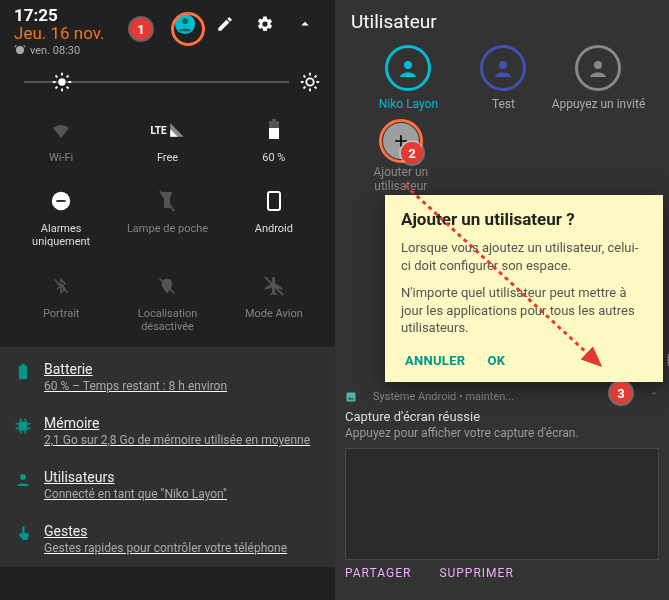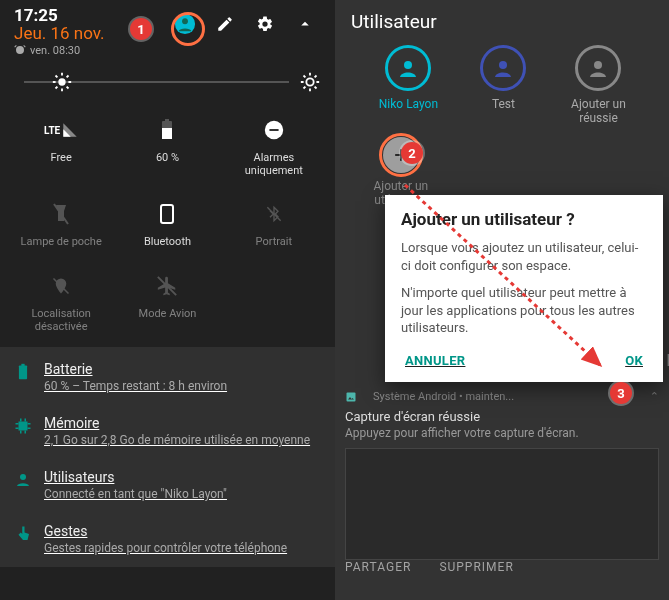--- a/index.html
+++ b/index.html
@@ -45,34 +45,34 @@
   .uring.active{border-color:#00bcd4;}
   .uring.test{border-color:#3f51b5;}
   .uring.guest{border-color:#888;}
   .uname{font-size:12px;margin-top:6px;}
   .uname.active{color:#00bcd4;}
   .uname.dim{color:#aaa;}
   .addrow{padding:0 16px 8px;display:flex;align-items:flex-start;}
   .addbtn{width:36px;height:36px;border-radius:50%;background:#9e9e9e;display:flex;align-items:center;justify-content:center;font-size:24px;color:#000;cursor:pointer;position:relative;}
   .addlbl{font-size:12px;color:#888;margin-top:6px;}
   
-  .dialog{position:absolute;left:50px;top:195px;right:6px;background:#ffffff;color:#222;padding:14px 16px 6px;z-index:30;box-shadow:0 6px 20px rgba(0,0,0,.5);}
+  .dialog{position:absolute;left:50px;top:195px;right:6px;background:#fef9c3;color:#222;padding:14px 16px 6px;z-index:30;box-shadow:0 6px 20px rgba(0,0,0,.5);}
   .dtitle{font-size:17px;font-weight:700;margin-bottom:10px;}
   .dbody{font-size:13px;line-height:1.35;color:#555;}
   .dbody p{margin:0 0 10px;}
-  .dbtns{display:flex;justify-content:space-between;gap:22px;padding:6px 4px 8px;text-decoration:underline;}
+  .dbtns{display:flex;justify-content:flex-start;gap:22px;padding:6px 4px 8px;}
   .dbtn{color:#009688;font-weight:700;font-size:13px;cursor:pointer;letter-spacing:.3px;}
   .okghost{position:absolute;right:-8px;top:350px;font-size:17px;color:#888;z-index:10;}
   
   .notif{position:absolute;left:10px;right:10px;top:390px;color:#bbb;}
   .nhead{font-size:11px;color:#888;display:flex;align-items:center;gap:16px;}
   .ntitle{font-size:13px;color:#ddd;margin-top:6px;}
   .nsub{font-size:12px;color:#999;margin-top:2px;}
   .nbox{margin-top:8px;height:110px;background:#2a2a2a;border:1px solid #444;}
-  .nactions{display:flex;gap:28px;font-size:12px;color:#a3a3a3;letter-spacing:1px;}
+  .nactions{display:flex;gap:28px;font-size:12px;color:#f0abfc;letter-spacing:1px;margin-top:6px;}
   
   .arrowSvg{position:absolute;left:65px;top:165px;z-index:45;pointer-events:none;}
 </style>
 </head>
 <body>
 
 <div class="wrap">
 
   <div class="pane paneA">
 
@@ -128,20 +128,28 @@
       </div>
       <svg class="gearIcon" viewBox="0 0 24 24">
           <circle cx="12" cy="12" r="4" fill="none" stroke="#fff" stroke-width="2"></circle>
           <g stroke="#fff" stroke-width="2">
             <path d="M12 2v3M12 19v3M2 12h3M19 12h3M4.9 4.9l2.1 2.1M17 17l2.1 2.1M4.9 19.1L7 17M17 7l2.1-2.1"></path>
           </g>
         </svg>
     </div>
 
     <div class="qs">
+      <div class="tile muted">
+          <div class="ico">
+            <svg width="24" height="24" viewBox="0 0 24 24" fill="#888">
+              <path d="M12 20l-8-10c5-4 11-4 16 0l-8 10z"></path>
+            </svg>
+          </div>
+          <div class="lbl">Wi-Fi</div>
+        </div>
       <div class="tile">
           <div class="ico">
             <span style="font-size:10px;font-weight:700;color:#fff;">LTE</span>
             <svg width="16" height="16" viewBox="0 0 24 24" fill="#888" style="margin-left:2px;">
               <path d="M2 22h20L2 2z"></path>
               <path d="M2 22h11L2 11z" fill="#fff"></path>
             </svg>
           </div>
           <div class="lbl">Free</div>
         </div>
@@ -172,21 +180,21 @@
             </svg>
           </div>
           <div class="lbl">Lampe de poche</div>
         </div>
       <div class="tile">
           <div class="ico">
             <svg width="16" height="22" viewBox="0 0 16 22" fill="none" stroke="#fff" stroke-width="2">
               <rect x="2" y="2" width="12" height="18" rx="2"></rect>
             </svg>
           </div>
-          <div class="lbl">Bluetooth</div>
+          <div class="lbl">Android</div>
         </div>
       <div class="tile muted">
           <div class="ico">
             <svg width="16" height="22" viewBox="0 0 24 24" fill="#888">
               <path d="M12 2l6 6-4 4 4 4-6 6V2zM6 7l5 5-5 5" stroke="#888" stroke-width="2" fill="none"></path>
               <path d="M2 2l20 20" stroke="#888" stroke-width="2"></path>
             </svg>
           </div>
           <div class="lbl">Portrait</div>
         </div>
@@ -277,21 +285,21 @@
           </div>
         <div class="uname dim">Test</div>
       </div>
       <div class="ucell">
         <div class="uring guest">
             <svg width="24" height="24" viewBox="0 0 24 24" fill="#888">
               <circle cx="12" cy="9" r="4"></circle>
               <path d="M4 21c1-6 15-6 16 0z"></path>
             </svg>
           </div>
-        <div class="uname dim">Ajouter un réussie</div>
+        <div class="uname dim">Appuyez un invité</div>
       </div>
     </div>
 
     <div class="addrow">
       <div style="width:33%;text-align:center;position:relative;">
         <div class="ring" style="left:calc(50% - 22px);top:-4px;width:38px;height:38px;"></div>
         <div class="addbtn" style="margin:0 auto;">
           <svg width="20" height="20" viewBox="0 0 24 24" fill="#000">
               <path d="M11 5h2v6h6v2h-6v6h-2v-6H5v-2h6z"></path>
             </svg>

